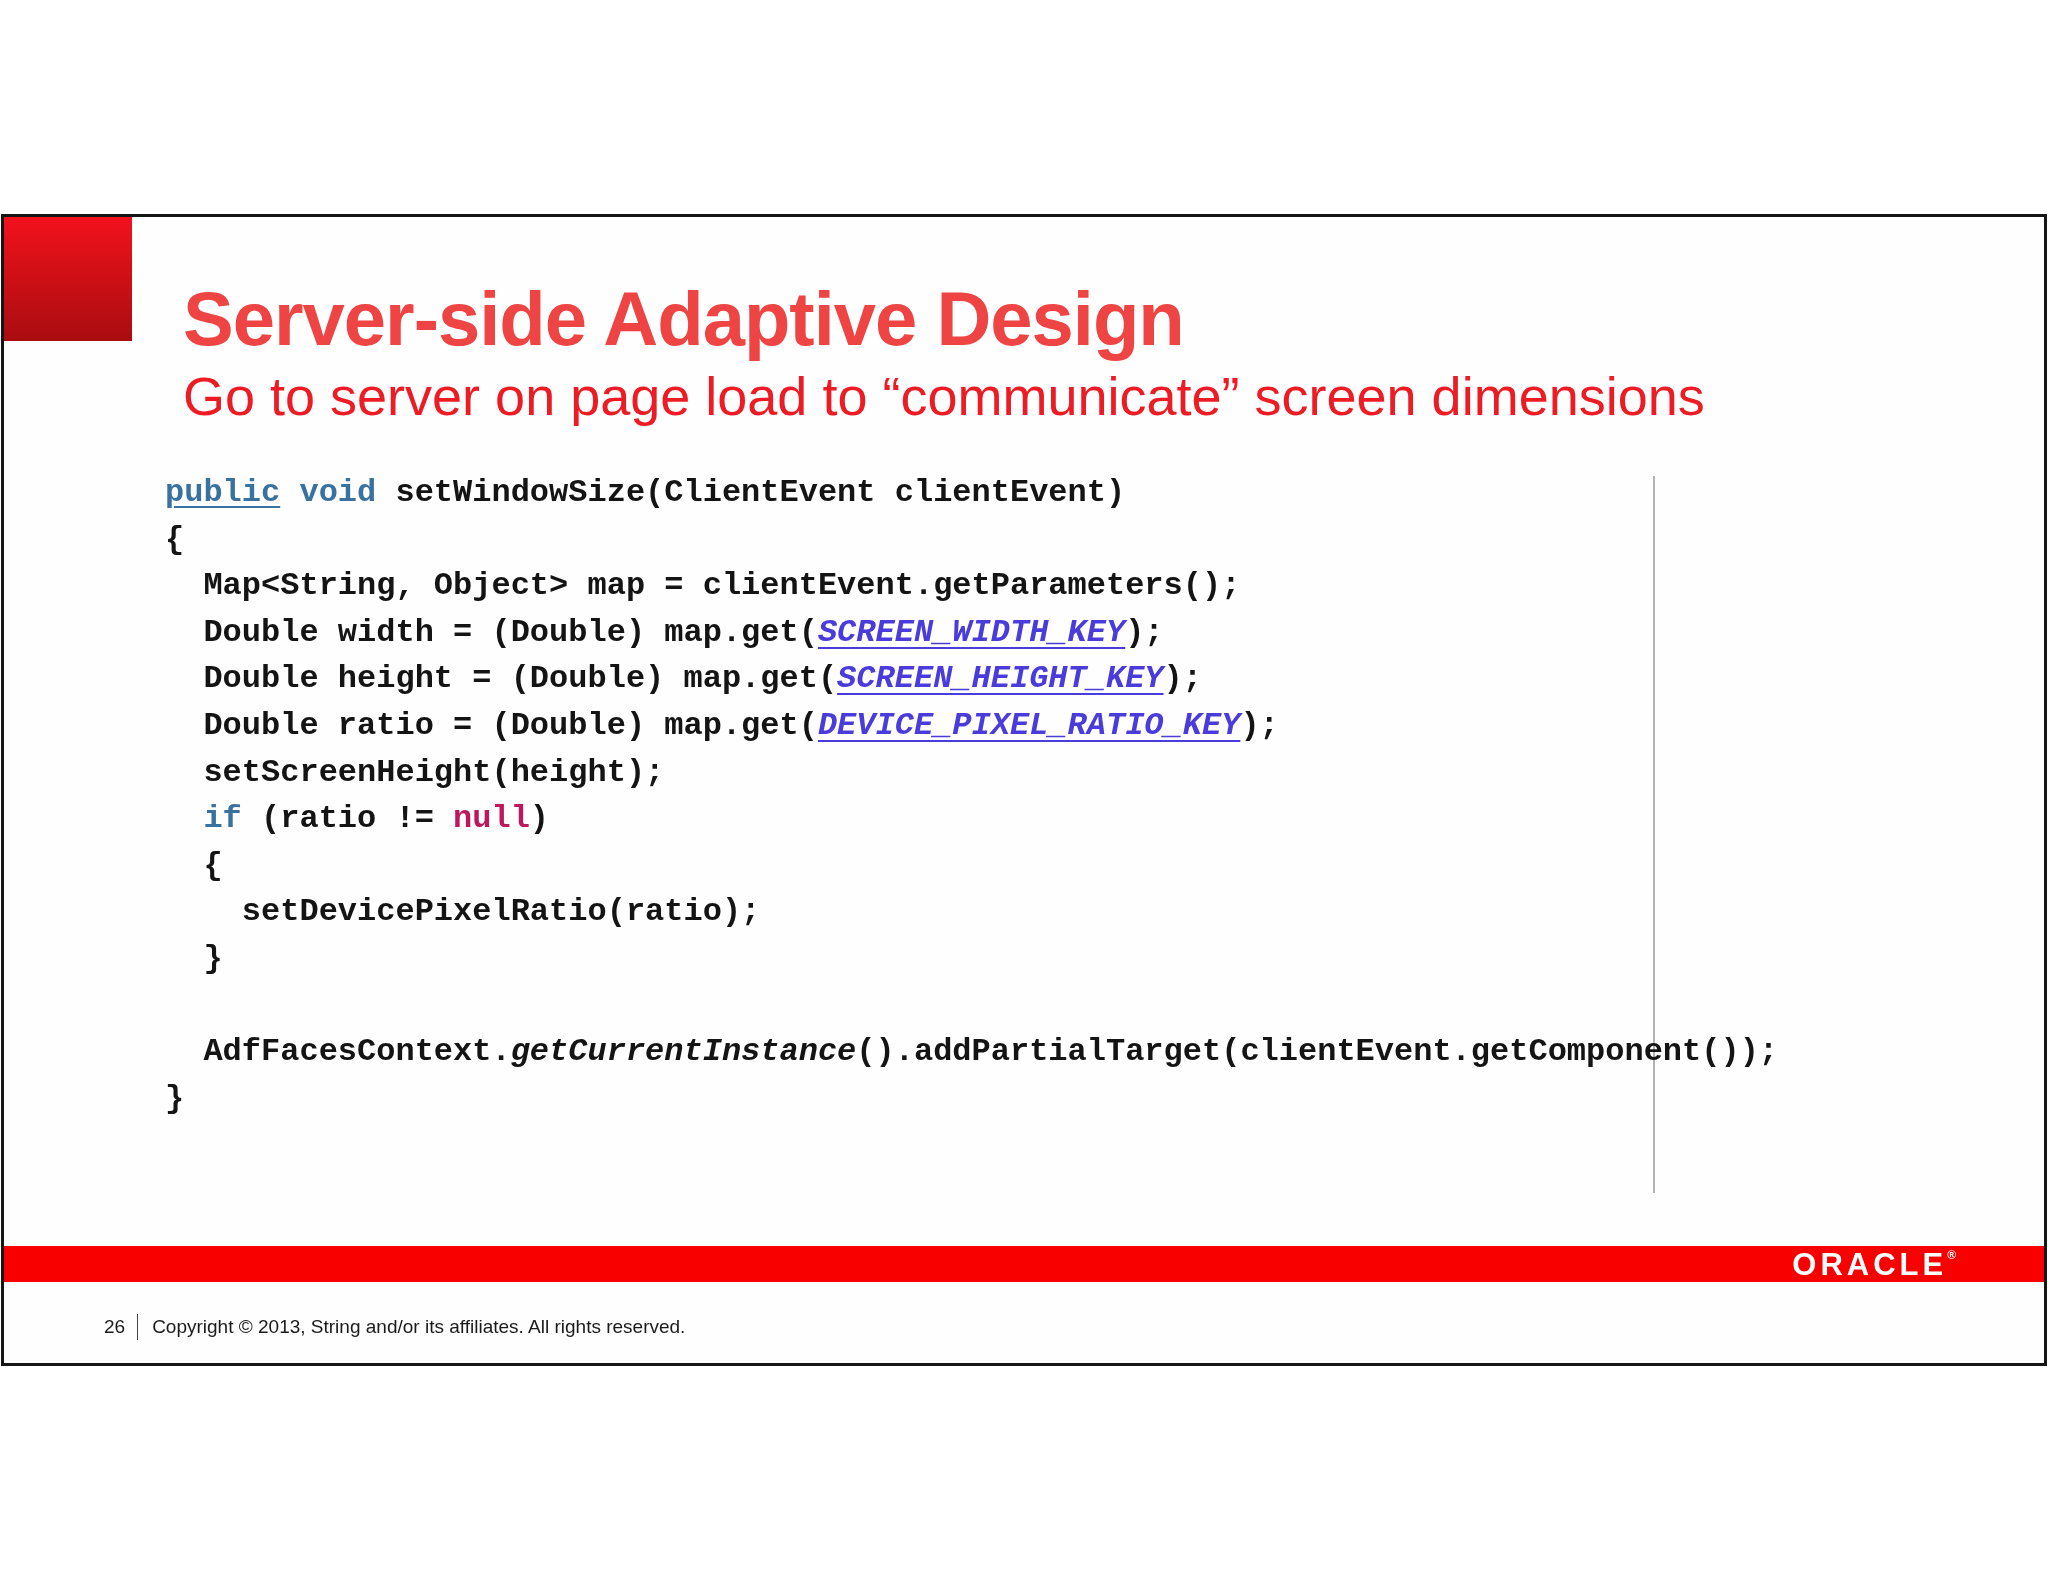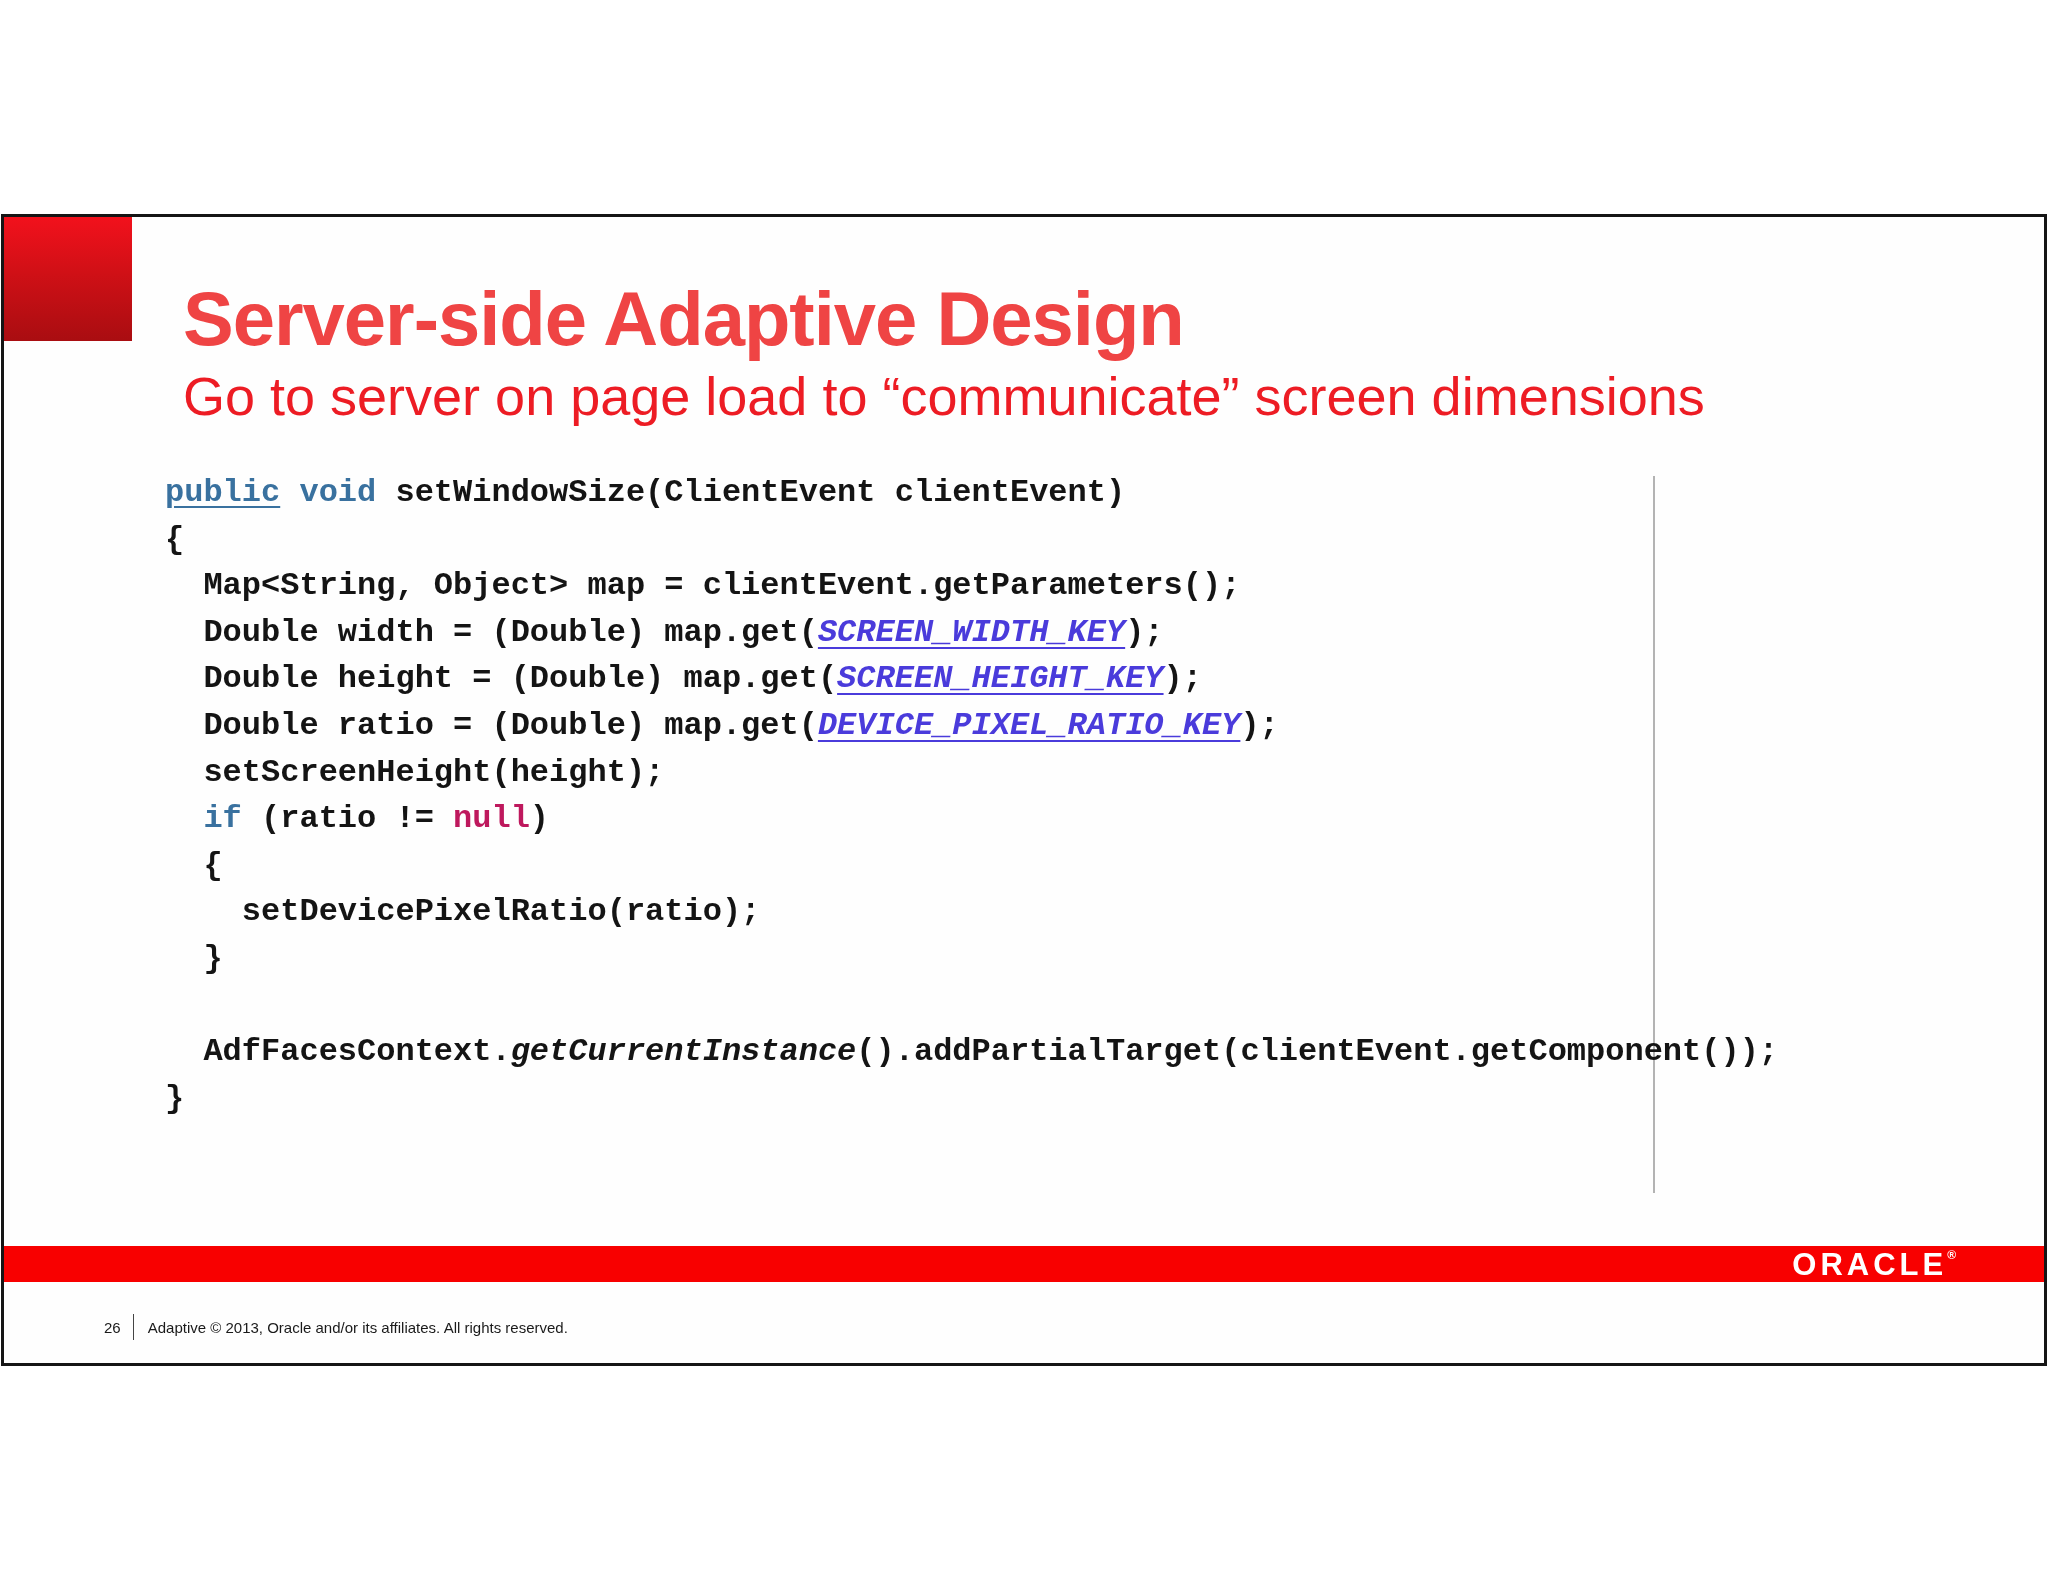--- a/index.html
+++ b/index.html
@@ -84,21 +84,21 @@
   .oracle-logo .registered{
     font-size:12px;
     vertical-align:top;
     letter-spacing:0;
   }
   .slide-footer{
     position:absolute;
     left:100px;top:1097px;
     display:flex;
     align-items:center;
-    font-size:15px;
+    font-size:19px;
     color:#1a1a1a;
   }
   .footer-sep{
     width:1px;height:26px;
     background:#444444;
     margin:0 14px 0 12px;
   }
 </style>
 </head>
 <body>
@@ -131,17 +131,17 @@
         <div class="code-line"><span>}</span></div>
       </div>
 
     <div class="footer-red-bar">
       <div class="oracle-logo"><span>ORACLE</span><span class="registered">®</span></div>
     </div>
 
     <div class="slide-footer">
       <span>26</span>
       <span class="footer-sep"></span>
-      <span>Adaptive © 2013, Oracle and/or its affiliates. All rights reserved.</span>
+      <span>Copyright © 2013, String and/or its affiliates. All rights reserved.</span>
     </div>
 
   </div>
 </div>
 
 </body></html>

